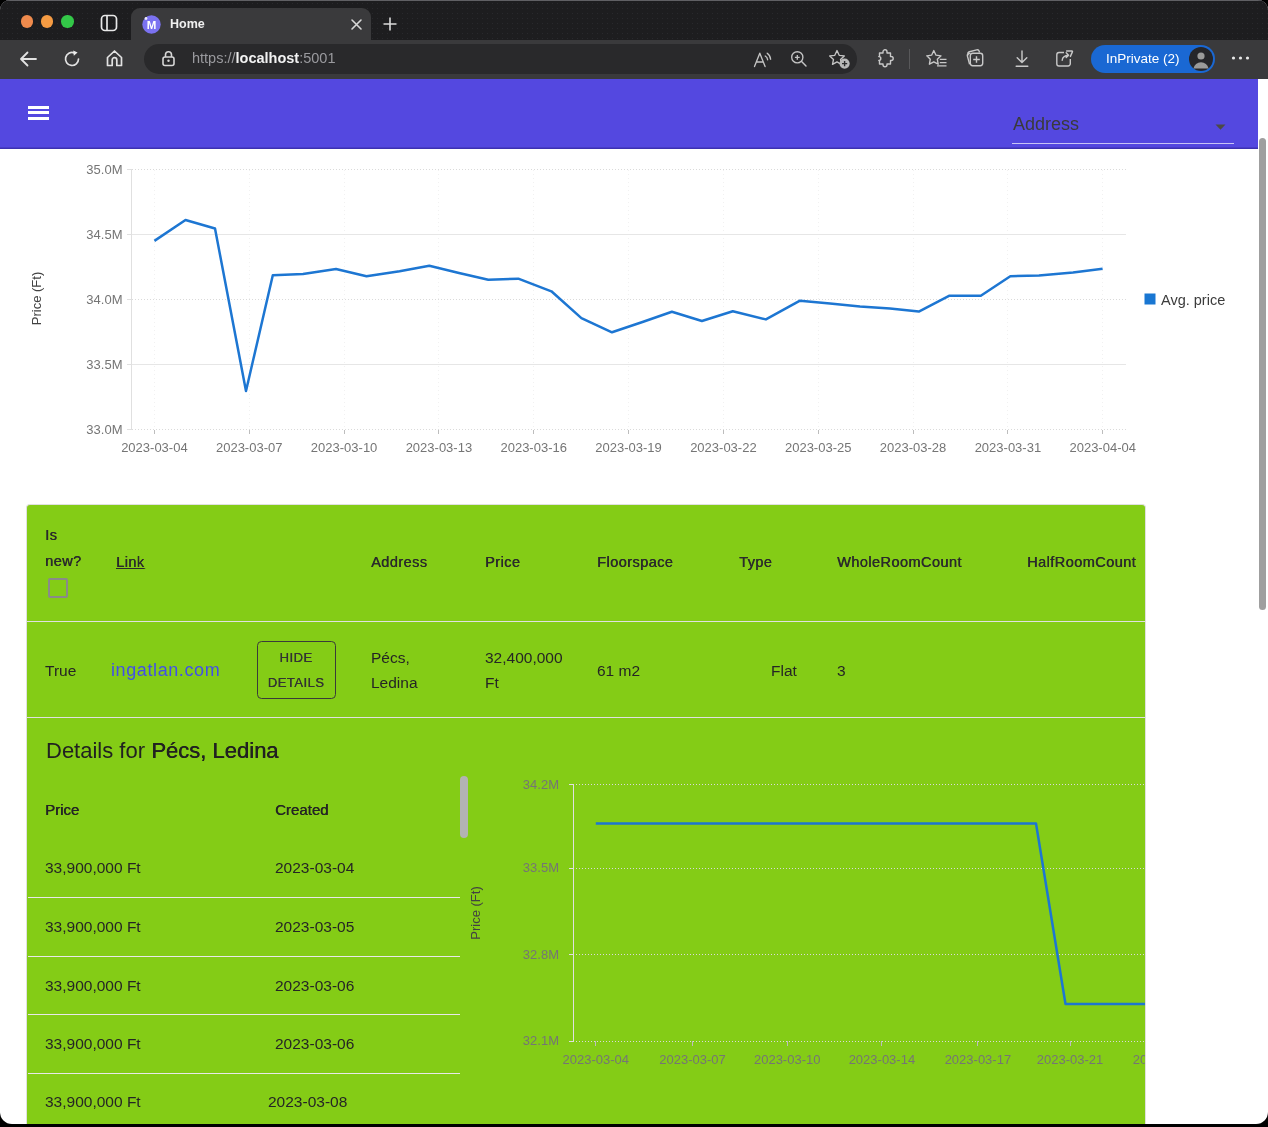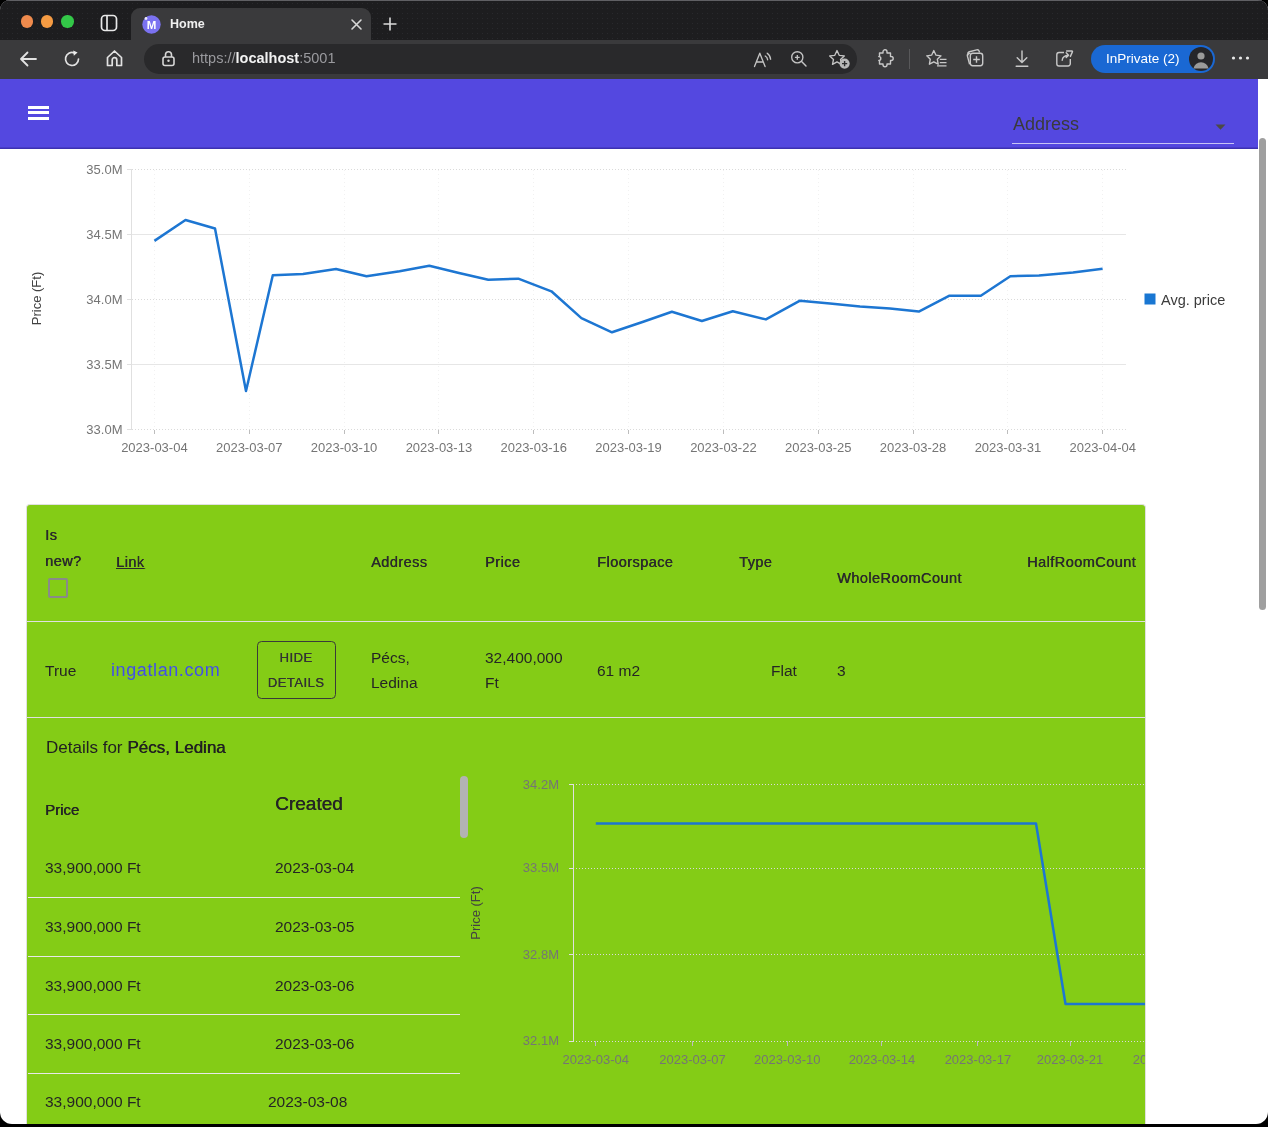--- a/index.html
+++ b/index.html
@@ -234,39 +234,39 @@
 
   <div id="card">
 
     <div class="th" style="left:18px; top:16.5px; line-height:26.5px;">Is<br>new?</div>
     <div class="abs" style="left:21px; top:73px; width:20px; height:20px; border:2px solid #8a8a8a; border-radius:2px;"></div>
     <div class="th" style="left:89px; top:49px;text-decoration:underline;">Link</div>
     <div class="th" style="left:344px; top:49px;">Address</div>
     <div class="th" style="left:458px; top:49px;">Price</div>
     <div class="th" style="left:570px; top:49px;">Floorspace</div>
     <div class="th" style="left:712px; top:49px;">Type</div>
-    <div class="th" style="left:810px; top:49px;margin-top:16px;">WholeRoomCount</div>
+    <div class="th" style="left:810px; top:49px;">WholeRoomCount</div>
     <div class="th" style="left:1000px; top:49px;text-align:right;">HalfRoomCount</div>
     <div class="th" style="left:1177px; top:49px;">Garden</div>
     <div class="abs" style="left:0; top:115.5px; width:1208px; height:1px; background:#e0e0e0;"></div>
 
     <div class="td" style="left:18px; top:153.5px;text-align:center;">True</div>
     <div class="td" style="left:84px; top:152.5px; font-size:18px; letter-spacing:0.6px; color:#4150e8;">ingatlan.com</div>
     <div class="abs" style="left:229.5px; top:135.5px; width:79px; height:58.5px; border:1.3px solid #3a3a3a; border-radius:4.5px; text-align:center; font-size:13px; font-weight:normal; text-shadow:0.4px 0 0 currentColor; color:#333; letter-spacing:0.5px; line-height:25px; padding-top:3px;">HIDE<br>DETAILS</div>
     <div class="td" style="left:344px; top:141px;">Pécs,<br>Ledina</div>
     <div class="td" style="left:458px; top:141px;">32,400,000<br>Ft</div>
     <div class="td" style="left:570px; top:153.5px;">61 m2</div>
     <div class="td" style="left:744px; top:153.5px;">Flat</div>
     <div class="td" style="left:810px; top:153.5px;">3</div>
     <div class="abs" style="left:0; top:212px; width:1208px; height:1px; background:#e0e0e0;"></div>
 
-    <div class="abs" style="left:19px; top:233px; font-size:17px; color:#212121;">Details for <b style="font-weight:normal; text-shadow:0.5px 0 0 currentColor;">Pécs, Ledina</b></div>
+    <div class="abs" style="left:19px; top:233px; font-size:22px; color:#212121;">Details for <b style="font-weight:normal; text-shadow:0.5px 0 0 currentColor;">Pécs, Ledina</b></div>
 
     <div class="abs" style="left:18px; top:296px; font-size:15px; font-weight:normal; text-shadow:0.45px 0 0 currentColor; color:#252525;">Price</div>
-    <div class="abs" style="left:248px; top:288px; font-size:19px; font-weight:normal; text-shadow:0.45px 0 0 currentColor; color:#252525;">Created</div>
+    <div class="abs" style="left:248px; top:296px; font-size:15px; font-weight:normal; text-shadow:0.45px 0 0 currentColor; color:#252525;">Created</div>
     <div class="td" style="left:18px; top:351px;">33,900,000 Ft</div>
     <div class="td" style="left:248px; top:351px;">2023-03-04</div>
     <div class="abs" style="left:1px; top:392px; width:432px; height:1px; background:#e8e8e8;"></div>
     <div class="td" style="left:18px; top:410px;">33,900,000 Ft</div>
     <div class="td" style="left:248px; top:410px;">2023-03-05</div>
     <div class="abs" style="left:1px; top:451px; width:432px; height:1px; background:#e8e8e8;"></div>
     <div class="td" style="left:18px; top:468.5px;">33,900,000 Ft</div>
     <div class="td" style="left:248px; top:468.5px;">2023-03-06</div>
     <div class="abs" style="left:1px; top:509px; width:432px; height:1px; background:#e8e8e8;"></div>
     <div class="td" style="left:18px; top:526.5px;">33,900,000 Ft</div>

